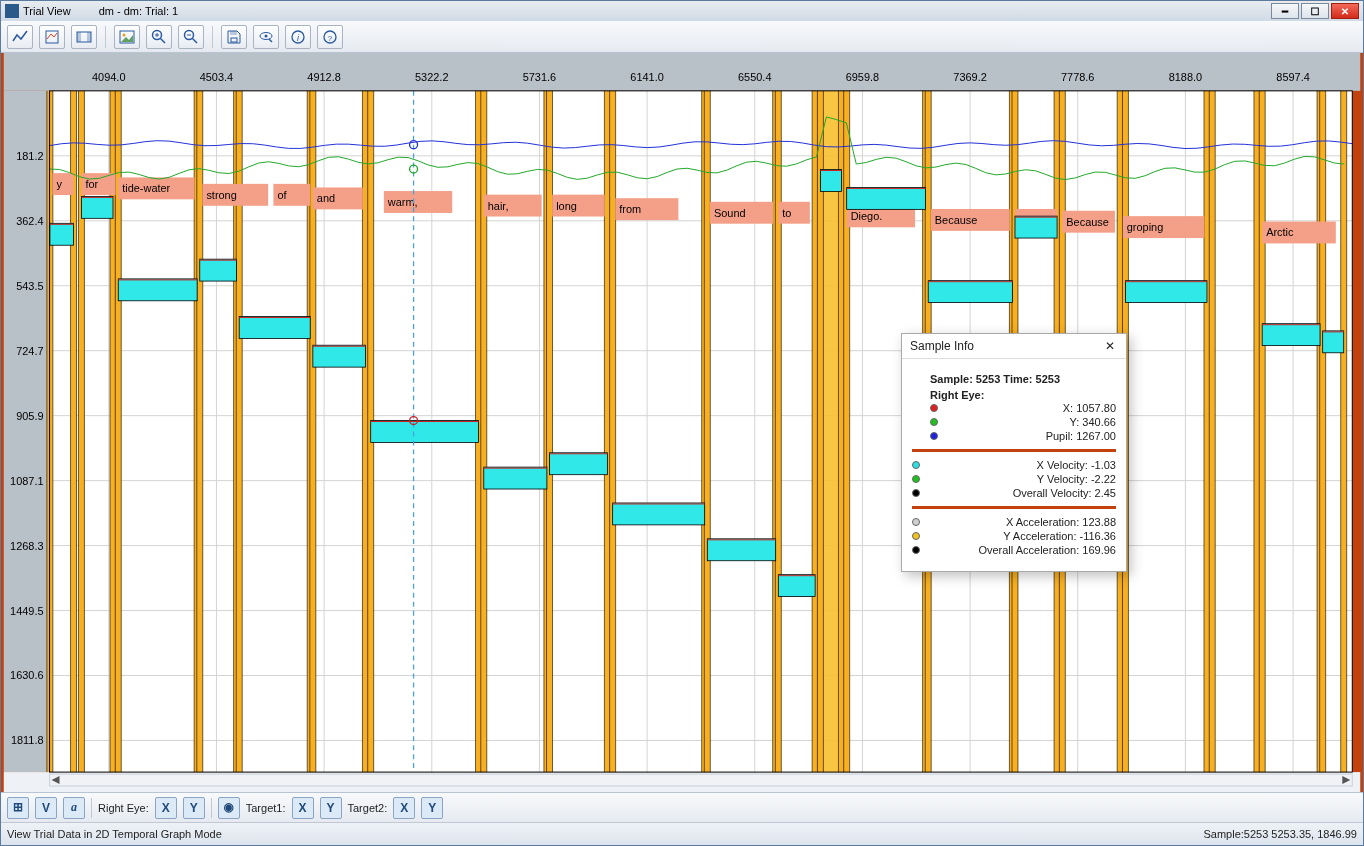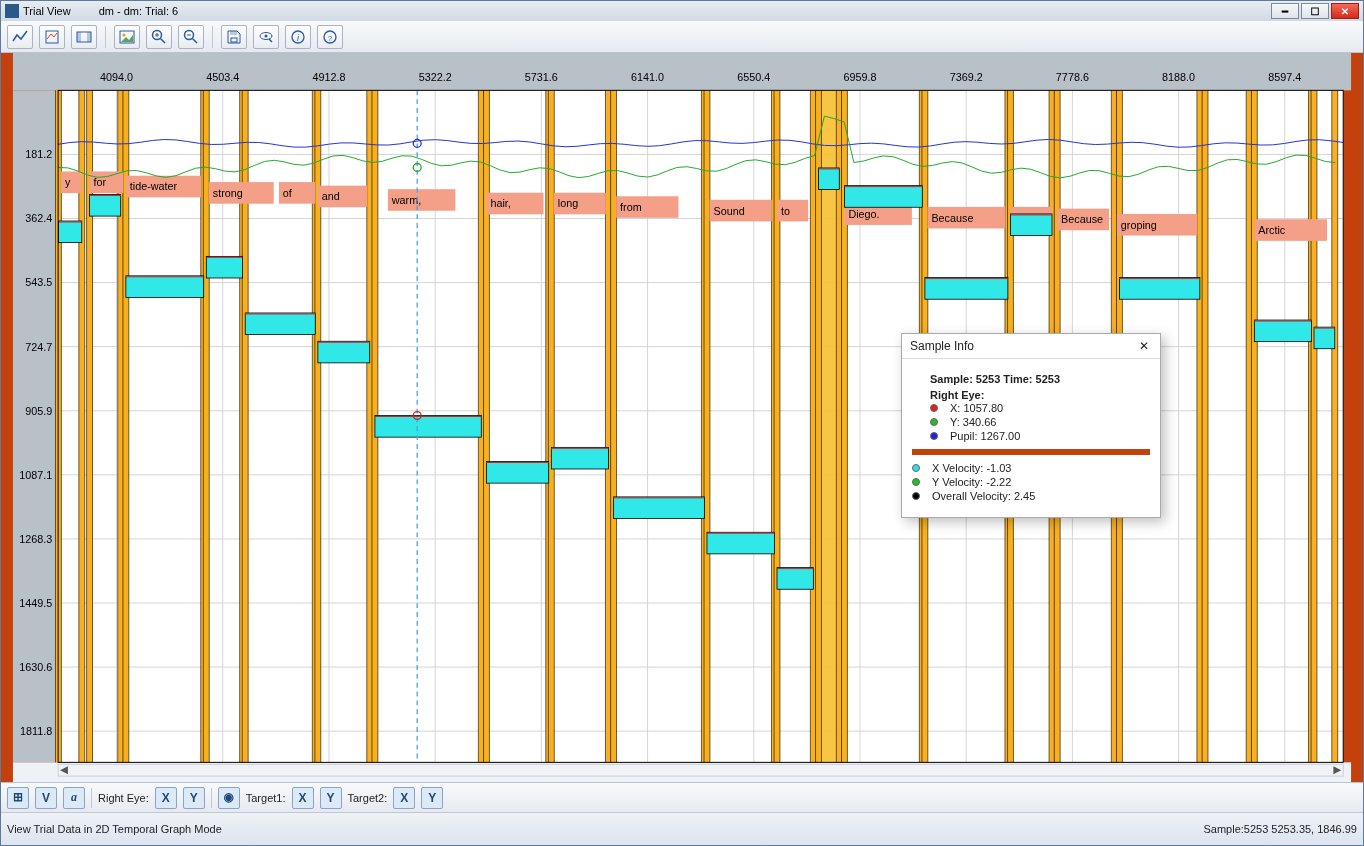--- a/index.html
+++ b/index.html
@@ -17,50 +17,50 @@
 .toolbar { height: 32px; background: linear-gradient(#f8f9fb,#e6eaf0); border-bottom: 1px solid #b8c4d2; display: flex; align-items: center; padding: 0 6px; gap: 6px; }
 .tool-btn { width: 26px; height: 24px; border: 1px solid #a8b4c2; border-radius: 2px; background: linear-gradient(#fefefe,#e8ecf2); display: flex; align-items: center; justify-content: center; cursor: pointer; }
 .tool-sep { width: 1px; height: 22px; background: #c0c8d4; margin: 0 2px; }
 .tool-btn svg { width: 16px; height: 16px; }
 
 
 .chart-wrap { flex: 1; position: relative; background: #c2410c; overflow: hidden; }
 .chart-wrap svg.chart { position: absolute; inset: 0; width: 100%; height: 100%; }
 
 
-.sample-info { position: absolute; left: 900px; top: 280px; width: 260px; background: #fff; border: 1px solid #aaa; box-shadow: 4px 4px 12px rgba(0,0,0,.25); font-size: 11px; color: #222; }
+.sample-info { position: absolute; left: 900px; top: 280px; width: 226px; background: #fff; border: 1px solid #aaa; box-shadow: 4px 4px 12px rgba(0,0,0,.25); font-size: 11px; color: #222; }
 .sample-info .si-head { display: flex; align-items: center; justify-content: space-between; padding: 4px 8px; border-bottom: 1px solid #ddd; font-size: 12px; }
 .sample-info .si-close { width: 16px; height: 16px; display: flex; align-items: center; justify-content: center; cursor: pointer; }
 .sample-info .si-body { padding: 8px 10px; }
-.sample-info .si-sec { padding: 6px 0; border-top: 6px solid #c2410c; }
+.sample-info .si-sec { padding: 6px 0; border-top: 3px solid #c2410c; }
 .sample-info .si-sec:first-child { border-top: 0; margin-left: 18px; }
-.sample-info .si-row { display: flex; align-items: center; gap: 12px; padding: 1px 0; }
+.sample-info .si-row { display: flex; align-items: center; gap: 22px; padding: 1px 0; justify-content: space-between; }
 .swatch { width: 8px; height: 8px; border-radius: 50%; border: 1px solid #666; flex: 0 0 auto; }
 .bold { font-weight: bold; }
 
 
 .bottom-toolbar { height: 30px; background: linear-gradient(#f8f9fb,#e6eaf0); border-top: 1px solid #b8c4d2; display: flex; align-items: center; padding: 0 6px; gap: 6px; font-size: 12px; }
 .chip { min-width: 22px; height: 22px; padding: 0 4px; border: 1px solid #8aa4c4; background: #dceaf8; display: flex; align-items: center; justify-content: center; font-weight: bold; color: #204a7a; border-radius: 2px; cursor: pointer; }
 .chip.icon { font-family: serif; }
 .chip-sep { width: 1px; height: 20px; background: #c0c8d4; }
 .bt-label { font-size: 11px; color: #222; }
 
 
-.statusbar { height: 14px; background: linear-gradient(#eef2f6,#dce4ee); border-top: 1px solid #c0c8d4; display: flex; align-items: center; padding: 16px 6px; font-size: 11px; color: #222; text-align: center; }
+.statusbar { height: 23px; background: linear-gradient(#eef2f6,#dce4ee); border-top: 1px solid #c0c8d4; display: flex; align-items: center; padding: 4px 6px; font-size: 11px; color: #222; text-align: center; }
 .statusbar .right { margin-left: auto; }
 
 
 </style>
 </head>
 <body>
 
 <div class="titlebar">
   <div class="app-icon"></div>
   <span class="title-text">Trial View</span>
-  <span>dm - dm: Trial: 6</span>
+  <span>dm - dm: Trial: 1</span>
   <div class="win-controls">
     <div class="win-btn">━</div>
     <div class="win-btn">☐</div>
     <div class="win-btn close">✕</div>
   </div>
 </div>
 
 <div class="toolbar">
   <div class="tool-btn">
       <svg viewBox="0 0 16 16">
@@ -426,20 +426,34 @@
           </div>
           <div class="si-row">
             <span class="swatch" style="background:#20c020"></span>
             <span>Y Velocity: -2.22</span>
           </div>
           <div class="si-row">
             <span class="swatch" style="background:#000000"></span>
             <span>Overall Velocity: 2.45</span>
           </div>
         </div>
+      <div class="si-sec" id="si-acc">
+          <div class="si-row">
+            <span class="swatch" style="background:#d0d0d0"></span>
+            <span>X Acceleration: 123.88</span>
+          </div>
+          <div class="si-row">
+            <span class="swatch" style="background:#f0c020"></span>
+            <span>Y Acceleration: -116.36</span>
+          </div>
+          <div class="si-row">
+            <span class="swatch" style="background:#000000"></span>
+            <span>Overall Acceleration: 169.96</span>
+          </div>
+        </div>
     </div>
   </div>
 </div>
 
 <div class="bottom-toolbar">
   <div class="chip icon">⊞</div>
   <div class="chip">V</div>
   <div class="chip" style="font-family:serif;font-style:italic">a</div>
   <div class="chip-sep"></div>
   <span class="bt-label">Right Eye:</span>

